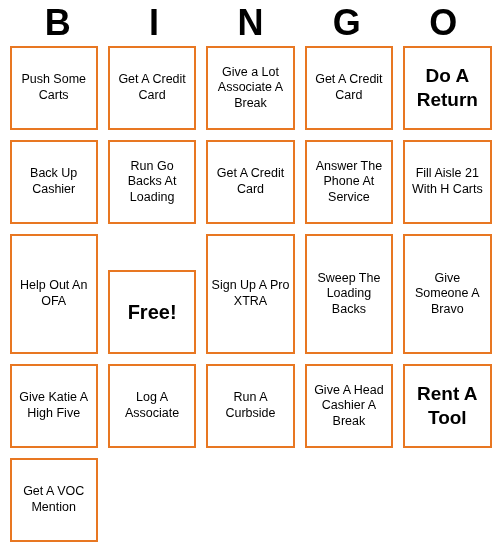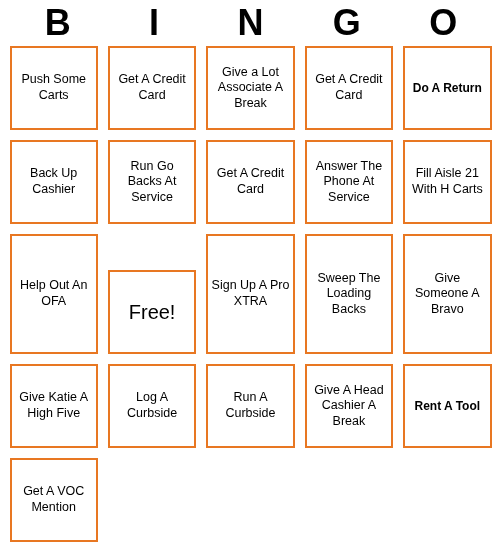--- a/index.html
+++ b/index.html
@@ -45,25 +45,25 @@
       justify-content: center;
       text-align: center;
       font-size: 12.5px;
       font-family: Arial, sans-serif;
       padding: 4px 3px;
       line-height: 1.25;
       color: #000;
     }
     .bingo-cell.free {
       font-size: 20px;
-      font-weight: normal;
+      font-weight: bold;
       margin-top: 36px;
     }
     .bingo-cell.large-text {
-      font-size: 12px;
+      font-size: 19px;
       font-weight: bold;
     }
   </style>
 </head>
 <body>
 
 <div class="bingo-container">
   <div class="bingo-header">
   <div class="bingo-letter">B</div>
       <div class="bingo-letter">I</div>
@@ -71,29 +71,29 @@
       <div class="bingo-letter">G</div>
       <div class="bingo-letter">O</div>
     </div>
   <div class="bingo-grid">
   <div class="bingo-cell">Push Some Carts</div>
       <div class="bingo-cell">Get A Credit Card</div>
       <div class="bingo-cell">Give a Lot Associate A Break</div>
       <div class="bingo-cell">Get A Credit Card</div>
       <div class="bingo-cell large-text">Do A Return</div>
       <div class="bingo-cell">Back Up Cashier</div>
-      <div class="bingo-cell">Run Go Backs At Service</div>
+      <div class="bingo-cell">Run Go Backs At Loading</div>
       <div class="bingo-cell">Get A Credit Card</div>
       <div class="bingo-cell">Answer The Phone At Service</div>
       <div class="bingo-cell">Fill Aisle 21 With H Carts</div>
       <div class="bingo-cell">Help Out An OFA</div>
       <div class="bingo-cell free">Free!</div>
       <div class="bingo-cell">Sign Up A Pro XTRA</div>
       <div class="bingo-cell">Sweep The Loading Backs</div>
       <div class="bingo-cell">Give Someone A Bravo</div>
       <div class="bingo-cell">Give Katie A High Five</div>
-      <div class="bingo-cell">Log A Curbside</div>
+      <div class="bingo-cell">Log A Associate</div>
       <div class="bingo-cell">Run A Curbside</div>
       <div class="bingo-cell">Give A Head Cashier A Break</div>
       <div class="bingo-cell large-text">Rent A Tool</div>
       <div class="bingo-cell">Get A VOC Mention</div>
     </div>
 </div>
 
 </body></html>

